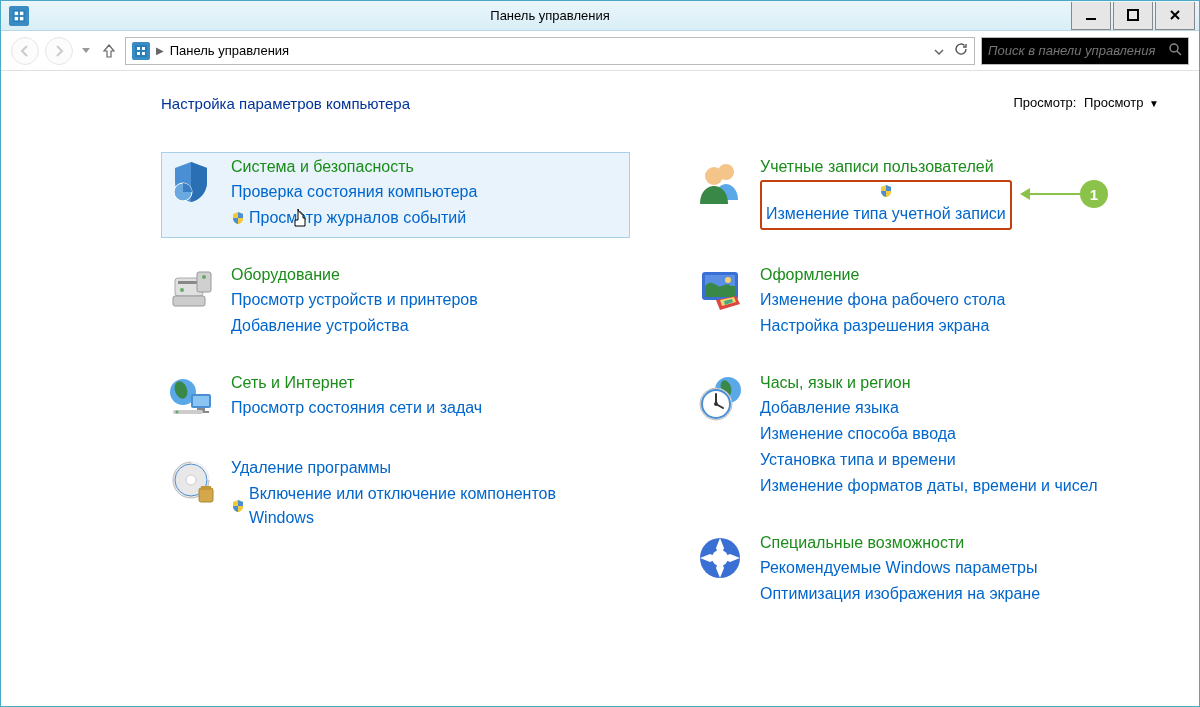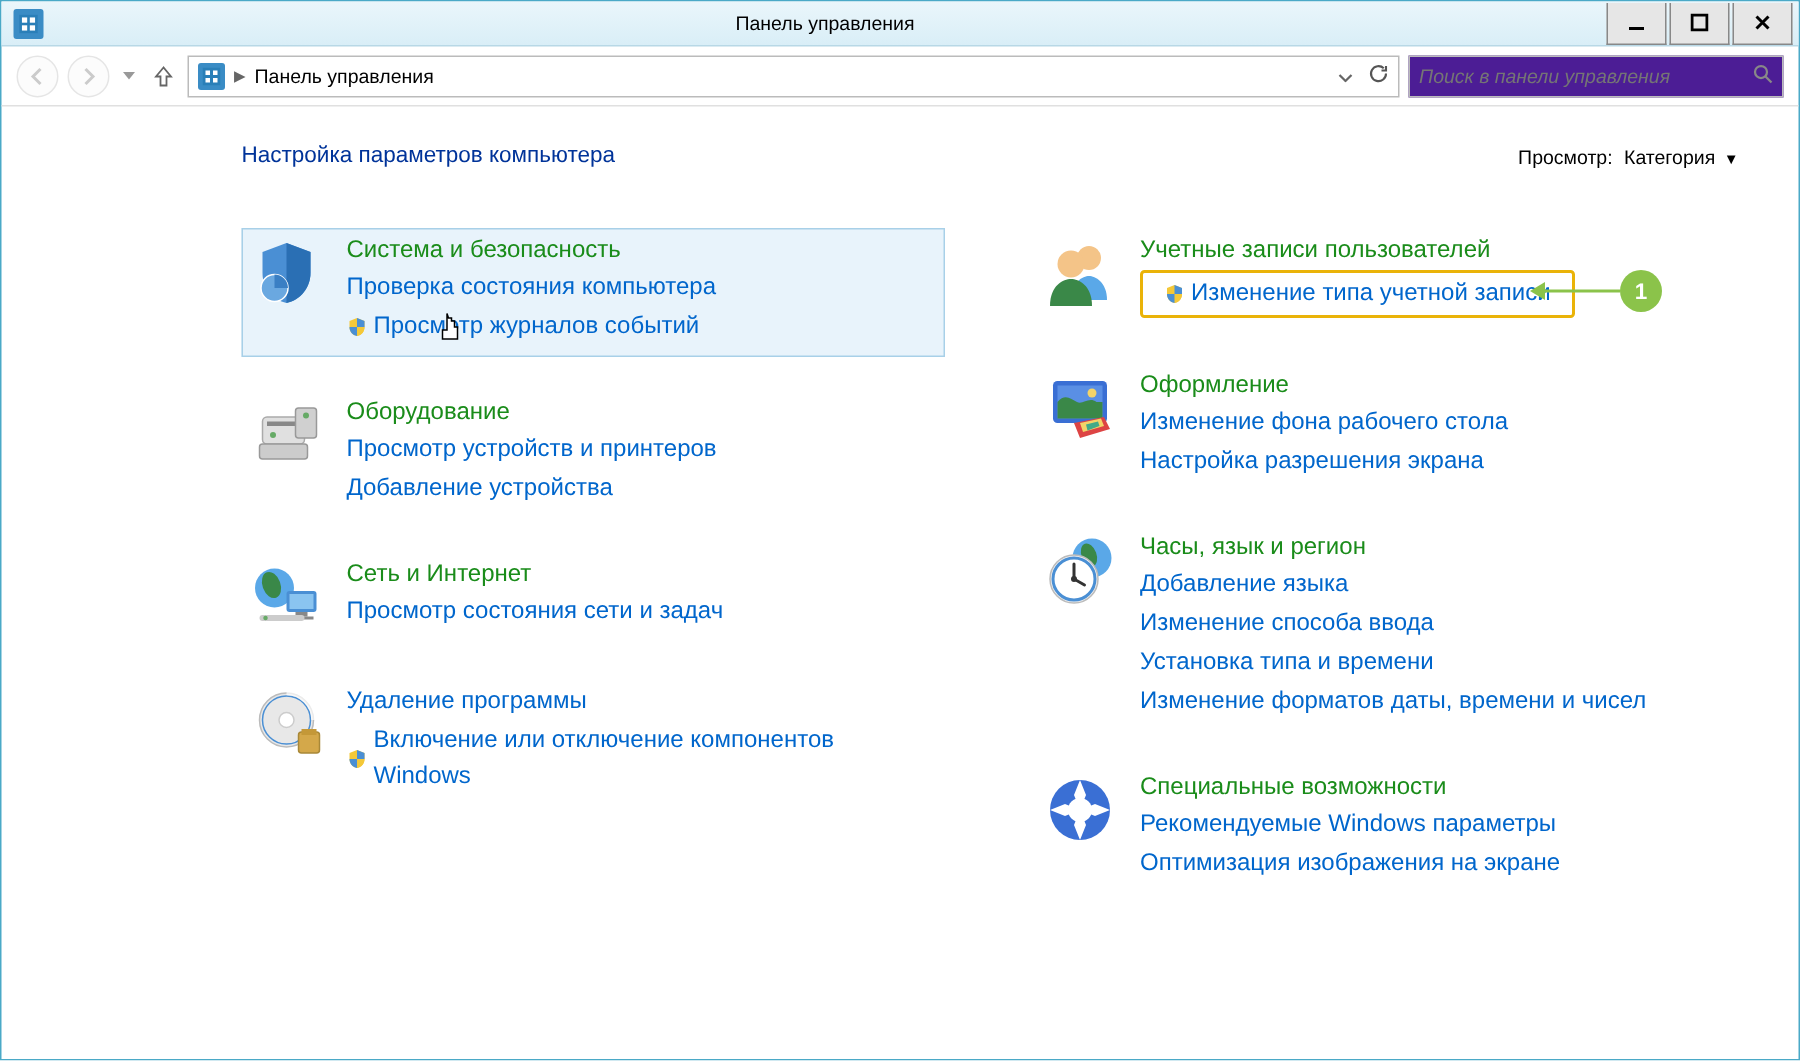--- a/index.html
+++ b/index.html
@@ -19,40 +19,40 @@
 .nav-btn { width: 28px; height: 28px; border: 1px solid #ccc; border-radius: 50%; display: flex; align-items: center; justify-content: center; background: #fafafa; color: #999; }
 .nav-btn.disabled { opacity: .5; }
 .nav-down { width: 14px; height: 28px; display: flex; align-items: center; justify-content: center; color: #999; }
 .nav-up { width: 20px; height: 28px; display: flex; align-items: center; justify-content: center; color: #666; }
 .addressbar { flex: 1; height: 28px; border: 1px solid #bbb; display: flex; align-items: center; padding: 0 6px; gap: 6px; background: #fff; }
 .addr-icon { width: 18px; height: 18px; background: #3a8cc5; border-radius: 2px; display: flex; align-items: center; justify-content: center; }
 .addr-sep { color: #666; font-size: 10px; }
 .addr-text { flex: 1; color: #000; }
 .addr-drop { color: #666; }
 .addr-refresh { color: #555; margin-left: 4px; }
-.searchbox { width: 250px; height: 28px; border: 1px solid #bbb; display: flex; align-items: center; padding: 0 6px; background: #4c1d95; }
+.searchbox { width: 208px; height: 28px; border: 1px solid #bbb; display: flex; align-items: center; padding: 0 6px; background: #000000; }
 .searchbox input { flex: 1; border: none; outline: none; font-size: 13px; font-style: italic; color: #888; background: transparent; }
 .search-icon { color: #888; }
 
 .content { flex: 1; padding: 24px 40px 24px 60px; overflow: auto; }
-.page-header { display: flex; justify-content: space-between; align-items: flex-end; margin-bottom: 40px; padding-left: 100px; }
+.page-header { display: flex; justify-content: space-between; align-items: flex-start; margin-bottom: 40px; padding-left: 100px; }
 .page-title { color: #003399; font-size: 15px; font-weight: normal; }
 .view-label { color: #000; }
 .view-value { color: #000; margin-left: 4px; }
 .view-drop { font-size: 10px; margin-left: 2px; }
 
 .categories { display: flex; gap: 60px; padding-left: 100px; }
 .col { flex: 1; display: flex; flex-direction: column; gap: 22px; }
 .category { display: flex; gap: 16px; padding: 6px; }
 .category.hover { background: #e8f3fb; border: 1px solid #a8d0e8; padding: 5px; }
 .cat-icon { width: 48px; height: 48px; flex-shrink: 0; }
 .cat-body { flex: 1; }
 .cat-title { color: #1a8c1a; font-size: 16px; margin-bottom: 4px; cursor: pointer; }
 .cat-link { color: #0066cc; font-size: 16px; display: flex; align-items: center; gap: 4px; margin-bottom: 2px; cursor: pointer; line-height: 1.5; }
-.cat-link.highlight-box { border: 2px solid #eab308; border-radius: 3px; padding: 2px 14px; display: inline-flex; }
+.cat-link.highlight-box { border: 2px solid #c2410c; border-radius: 3px; padding: 2px 4px; display: inline-flex; flex-direction: column; }
 .shield-mini { width: 14px; height: 14px; flex-shrink: 0; }
 
 .callout { position: absolute; display: flex; align-items: center; }
 .callout-line { width: 50px; height: 2px; background: #8bc34a; }
 .callout-arrow { width: 0; height: 0; border-top: 6px solid transparent; border-bottom: 6px solid transparent; border-right: 10px solid #8bc34a; }
 .callout-circle { width: 28px; height: 28px; border-radius: 50%; background: #8bc34a; color: #fff; display: flex; align-items: center; justify-content: center; font-weight: bold; font-size: 15px; }
 
 .row-wrap { position: relative; }
 </style>
 </head>
@@ -137,21 +137,21 @@
             <path d="M9 9 L13 13" stroke="#888" stroke-width="1.5"></path>
           </svg></span>
     </div>
   </div>
 
   <div class="content">
     <div class="page-header">
       <div class="page-title">Настройка параметров компьютера</div>
       <div>
         <span class="view-label">Просмотр:</span>
-        <span class="view-value">Категория</span>
+        <span class="view-value">Просмотр</span>
         <span class="view-drop">▼</span>
       </div>
     </div>
 
     <div class="categories">
       <div class="col" id="left-col">
           <div class="row-wrap">
             <div class="category hover">
               <div class="cat-icon"><svg viewBox="0 0 48 48">
                   <path d="M24 4 L40 10 L40 24 C40 34 33 42 24 44 C15 42 8 34 8 24 L8 10 Z" fill="#4a8fd4"></path>

